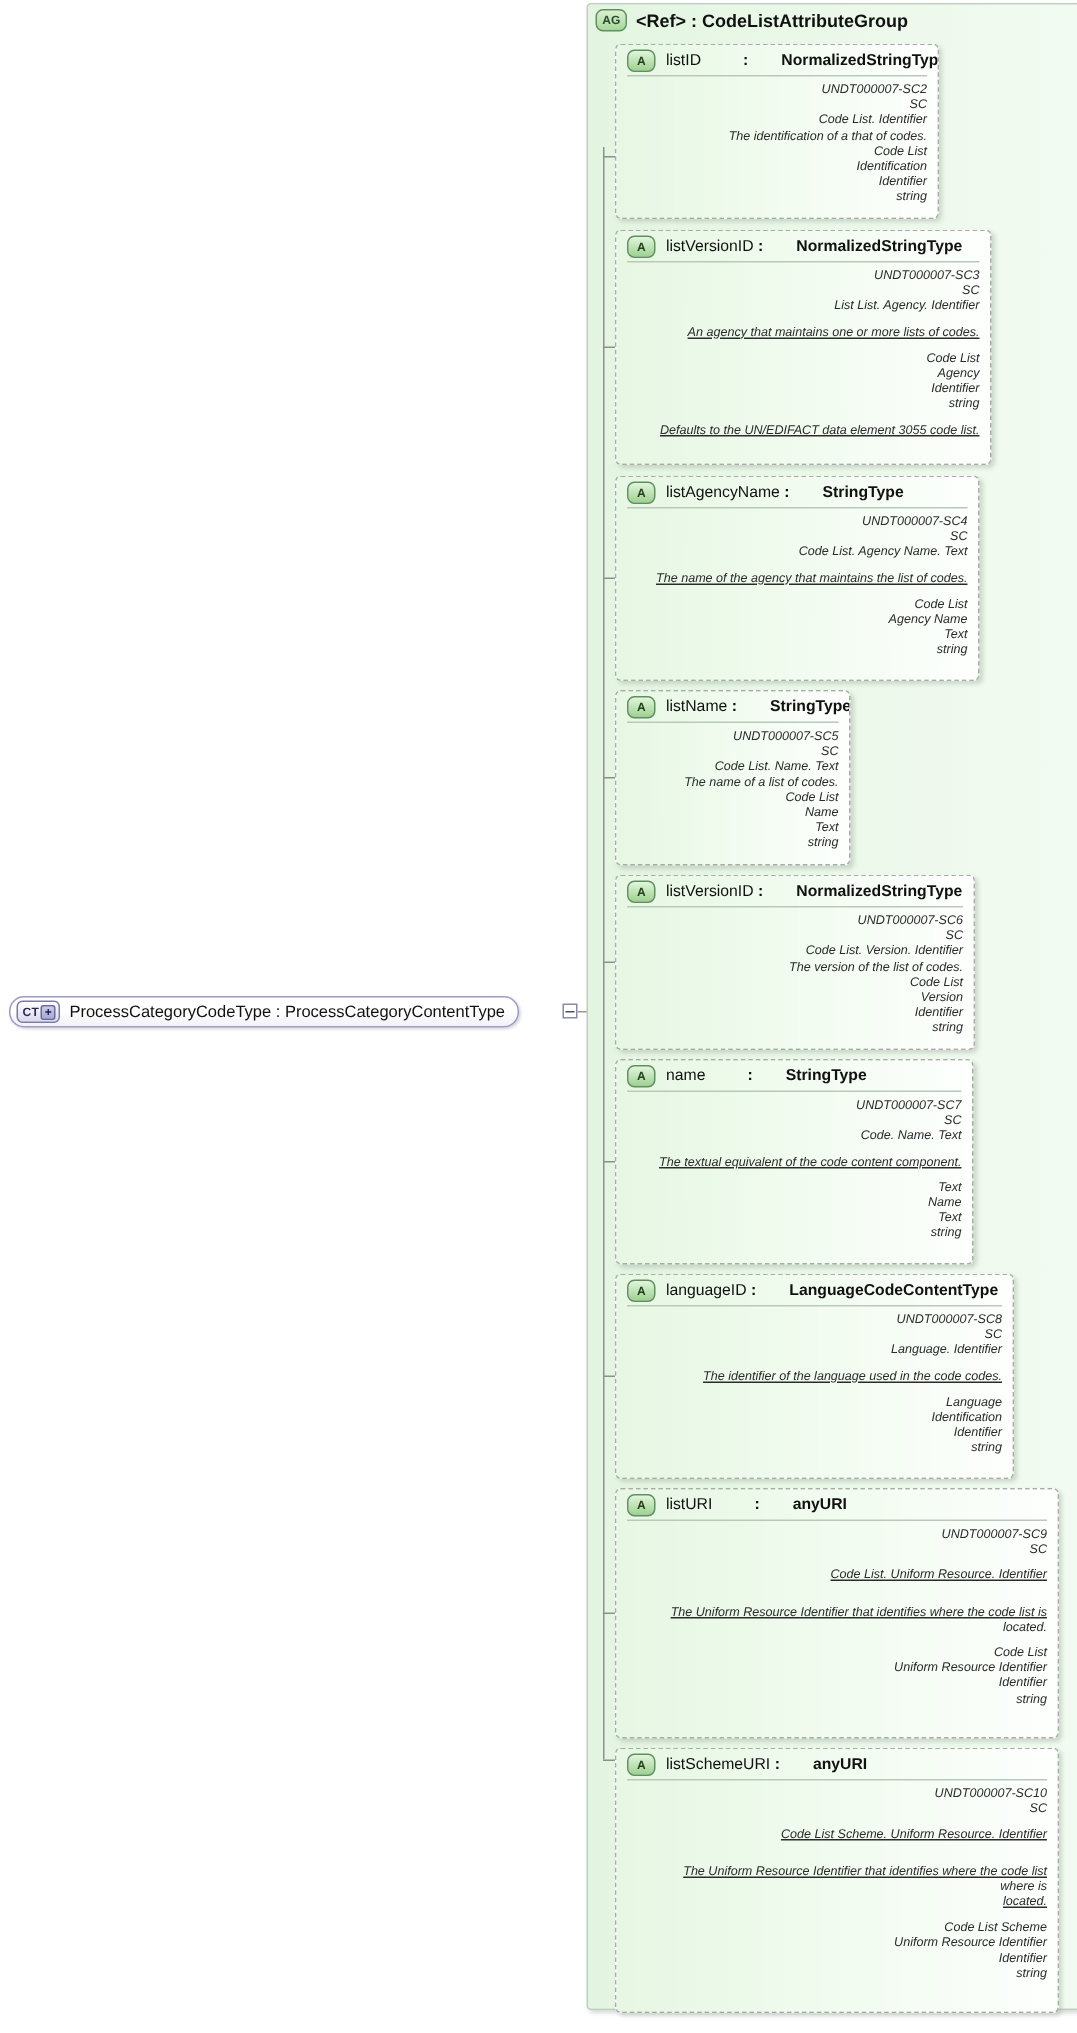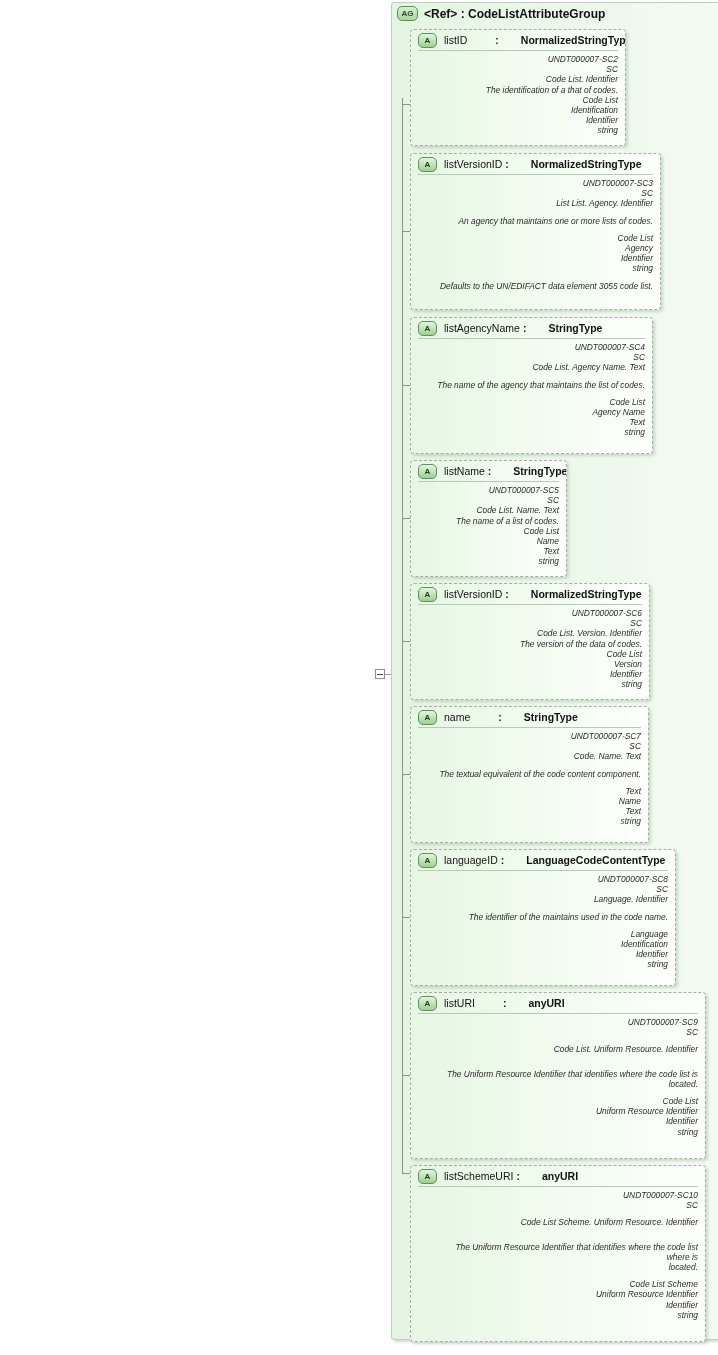--- a/index.html
+++ b/index.html
@@ -208,28 +208,35 @@
   .attr-body {
     padding: 0 7px 4px 8px;
   }
   .line {
     font-size: 8.4px;
     font-style: italic;
     color: #2b2b2b;
     line-height: 10.2px;
     white-space: pre-wrap;
   }
-  .line.indent { padding-left: 9px; }
+  .line.indent { padding-left: 9px; text-decoration: underline; }
   .line.blank { height: 7px; }
 </style>
 </head>
 <body>
 
 <div id="canvas">
 
+  <div class="ct-node">
+    <span class="ct-icon">
+      <span>CT</span>
+        <span class="plus">+</span>
+    </span>
+    <span class="ct-label">ProcessCategoryCodeType : ProcessCategoryContentType</span>
+  </div>
 
   <div class="expander"></div>
   <div class="conn-h" style="left:385px; top:674px; width:8px;"></div>
 
   <div class="ag-box">
 
     <div class="ag-head">
       <span class="ag-icon">AG</span>
       <span class="ag-title">&lt;Ref&gt;    : CodeListAttributeGroup</span>
     </div>
@@ -333,21 +340,21 @@
             <span class="attr-icon">A</span>
             <span class="attr-name">listVersionID</span>
             <span class="attr-sep">:</span>
             <span class="attr-type">NormalizedStringType</span>
           </div>
           <div class="attr-rule"></div>
           <div class="attr-body">
             <div class="line">UNDT000007-SC6</div>
             <div class="line">SC</div>
             <div class="line">Code List. Version. Identifier</div>
-            <div class="line">The version of the data of codes.</div>
+            <div class="line">The version of the list of codes.</div>
             <div class="line">Code List</div>
             <div class="line">Version</div>
             <div class="line">Identifier</div>
             <div class="line">string</div>
           </div>
         </div>
         <div class="attr-card" style="left: 18px; top: 703px; width: 239px; height: 137px;">
           <div class="attr-head">
             <span class="attr-icon">A</span>
             <span class="attr-name">name</span>
@@ -374,21 +381,21 @@
             <span class="attr-name">languageID</span>
             <span class="attr-sep">:</span>
             <span class="attr-type">LanguageCodeContentType</span>
           </div>
           <div class="attr-rule"></div>
           <div class="attr-body">
             <div class="line">UNDT000007-SC8</div>
             <div class="line">SC</div>
             <div class="line">Language. Identifier</div>
             <div class="line blank"></div>
-            <div class="line indent">The identifier of the maintains used in the code name.</div>
+            <div class="line indent">The identifier of the language used in the code codes.</div>
             <div class="line blank"></div>
             <div class="line">Language</div>
             <div class="line">Identification</div>
             <div class="line">Identifier</div>
             <div class="line">string</div>
           </div>
         </div>
         <div class="attr-card" style="left: 18px; top: 989px; width: 296px; height: 167px;">
           <div class="attr-head">
             <span class="attr-icon">A</span>

